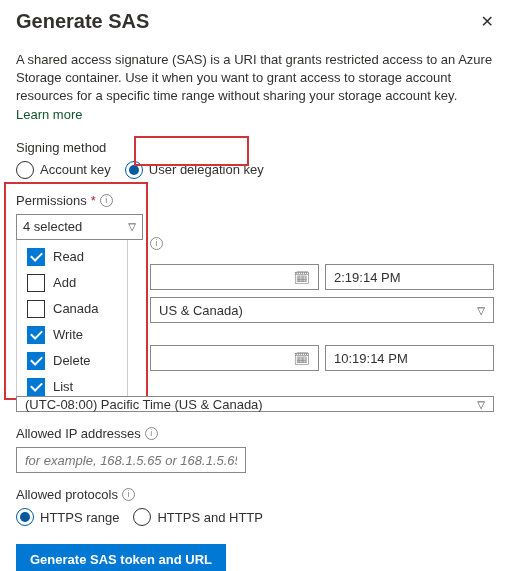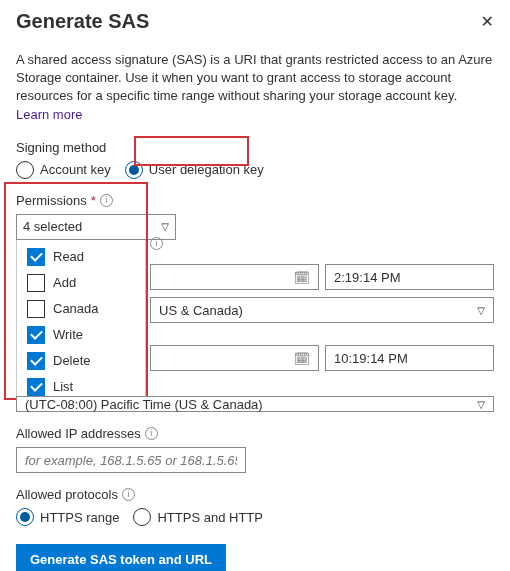--- a/index.html
+++ b/index.html
@@ -9,35 +9,35 @@
     color: #323130;
     width: 510px;
     height: 571px;
     padding: 10px 16px;
     position: relative;
   }
   .header { display: flex; justify-content: space-between; align-items: center; margin-bottom: 18px; }
   .title { font-size: 20px; font-weight: 600; }
   .close-x { font-size: 16px; cursor: pointer; color:#323130; }
   .desc { font-size: 13px; line-height: 1.4; margin-bottom: 16px; }
-  .desc a { color: #4c1d95; text-decoration: none; cursor: pointer; }
+  .desc a { color: #14532d; text-decoration: none; cursor: pointer; }
   .section-label { font-size: 13px; margin-bottom: 6px; display: flex; align-items: center; gap: 4px; }
   .info-icon { display:inline-flex; width:13px; height:13px; border:1px solid #888; border-radius:50%; align-items:center; justify-content:center; font-size:9px; color:#888; line-height:1; }
   .required { color: #a4262c; }
   .radio-row { display:flex; gap:14px; align-items:center; margin-bottom: 14px; }
   .radio { display:flex; align-items:center; gap:6px; cursor:pointer; }
   .radio-circle { width:18px; height:18px; border:1px solid #323130; border-radius:50%; display:flex; align-items:center; justify-content:center; }
   .radio.selected .radio-circle { border:1px solid #005a9e; }
   .radio.selected .radio-dot { width:10px; height:10px; background:#005a9e; border-radius:50%; }
   .hl-box { position:absolute; border:2px solid #d13438; pointer-events:none; }
   .hl1 { left:134px; top:136px; width:115px; height:30px; }
   .hl2 { left:4px; top:182px; width:144px; height:218px; }
-  .dropdown { width:160px; height:26px; border:1px solid #8a8886; display:flex; align-items:center; justify-content:space-between; padding:0 6px; background:#fff; cursor:pointer; font-size:13px; }
+  .dropdown { width:127px; height:26px; border:1px solid #8a8886; display:flex; align-items:center; justify-content:space-between; padding:0 6px; background:#fff; cursor:pointer; font-size:13px; }
   .chev { font-size:10px; color:#323130; }
-  .perm-list { width:130px; border:1px solid #ccc; border-top:none; background:#fff; padding:4px 0; }
+  .perm-list { width:112px; border:1px solid #ccc; border-top:none; background:#fff; padding:4px 0; }
   .perm-item { display:flex; align-items:center; gap:8px; padding:4px 10px; cursor:pointer; font-size:13px; }
   .cb { width:18px; height:18px; border:1px solid #323130; display:flex; align-items:center; justify-content:center; }
   .cb.checked { background:#0078d4; border-color:#0078d4; }
   .cb.checked::after { content:""; width:5px; height:9px; border:solid #fff; border-width:0 2px 2px 0; transform:rotate(45deg); margin-top:-2px; }
   .right-col { position:absolute; left:150px; top:234px; right:16px; }
   .info-floating { margin-bottom:14px; }
   .date-row { display:flex; gap:6px; margin-bottom:6px; }
   .date-box { flex:1; height:26px; border:1px solid #8a8886; display:flex; align-items:center; padding:0 8px; font-size:13px; background:#fff; }
   .date-box.cal { justify-content:flex-end; gap:10px; }
   .cal-icon { font-size:13px; color:#666; }

